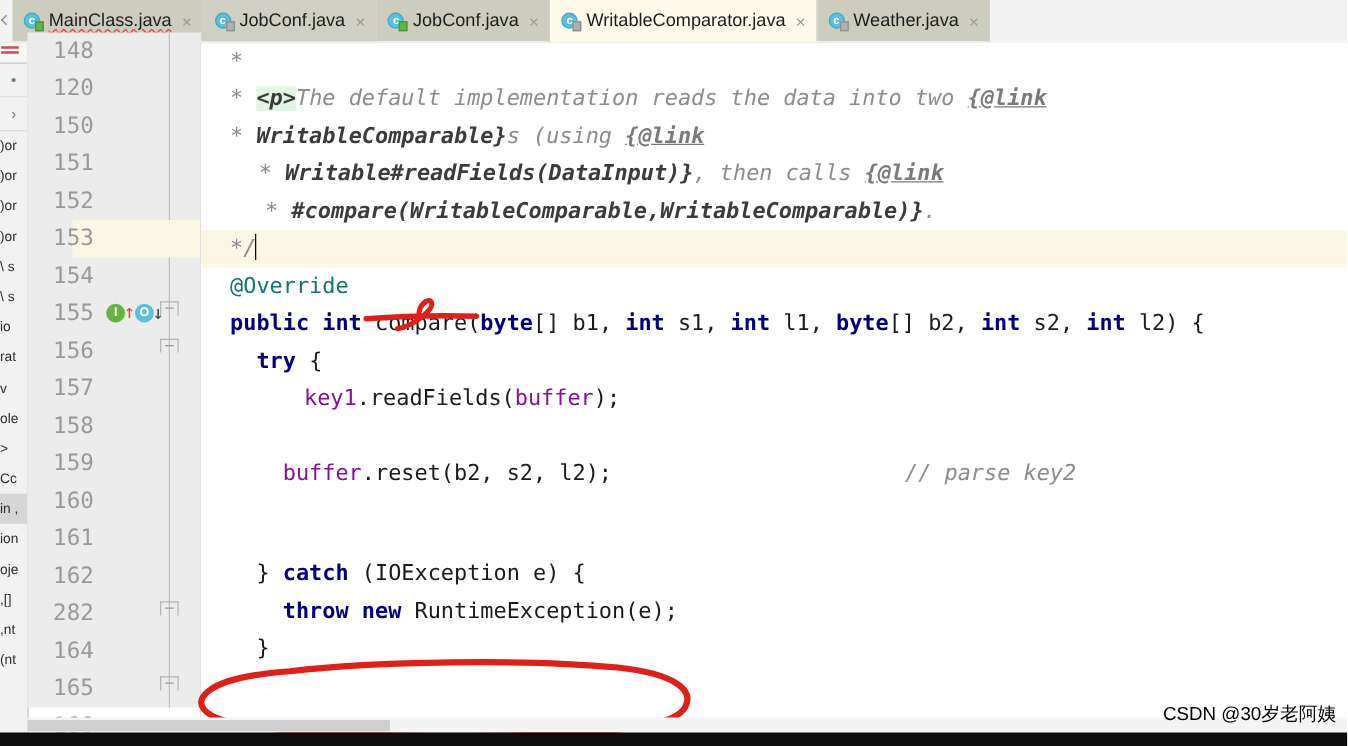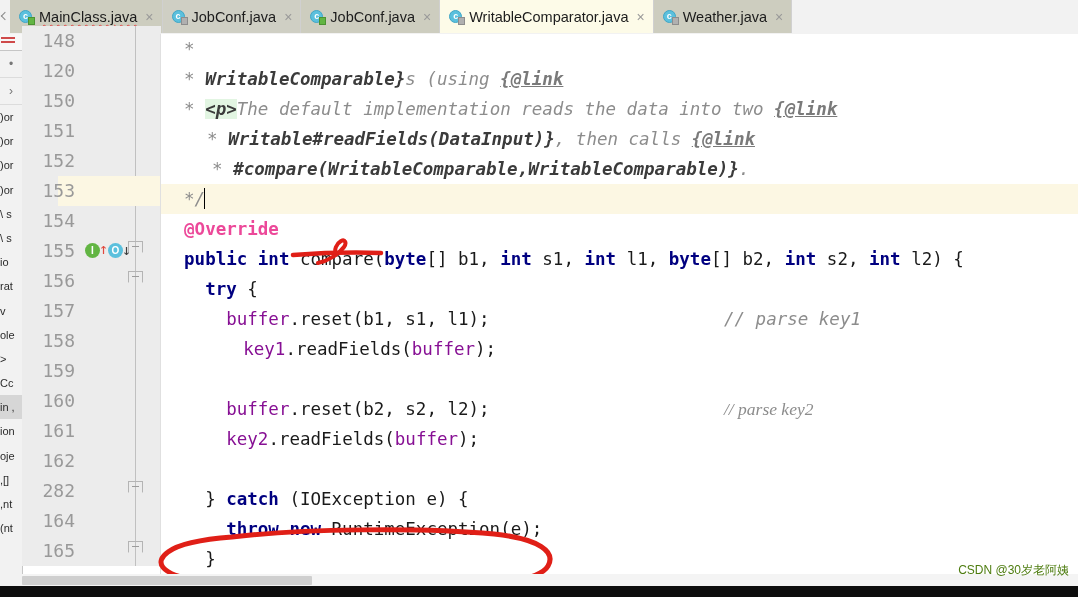--- a/index.html
+++ b/index.html
@@ -163,21 +163,21 @@
     font-size:17.5px;
     padding-left:2px;
   }
   .cline.hl{background:#fcf7e3;}
 
   
   .cmt{color:#8c8c8c;font-style:italic;}
   .cmt-b{color:#3b3b3b;font-style:italic;font-weight:bold;}
   .tagbg{background:#e2f5e2;color:#3b3b3b;font-style:italic;font-weight:bold;}
   .link{color:#7a7a7a;font-style:italic;font-weight:bold;text-decoration:underline;}
-  .anno{color:#ec4899;font-weight:bold;}
+  .anno{color:#0f766e;}
   .kw{color:#000080;font-weight:bold;}
   .plain{color:#1a1a1a;}
   .fld{color:#871094;}
   .lcmt{color:#8c8c8c;font-style:italic;}
 
   .caret{
     display:inline-block;width:1px;height:21px;background:#000;
     vertical-align:-4px;margin:0 -1px;
   }
 
@@ -190,21 +190,21 @@
   }
   .hscroll .thumb{
     position:absolute;left:0px;top:2px;width:290px;height:9px;background:#cfcfcf;border-radius:1px;
   }
   .botbar{
     position:absolute;left:0;top:586px;width:1078px;height:11px;background:#0d0d0d;
   }
   .watermark{
     position:absolute;right:9px;top:562px;
     font-family:"Liberation Sans", sans-serif;
-    font-size:12px;color:#4d7c0f;white-space:nowrap;
+    font-size:15px;color:#000000;white-space:nowrap;
   }
 </style>
 </head>
 <body>
 
 <div class="app">
 
   <div class="tabbar">
     <div class="tab-left-arrow"></div>
     <div id="tabs-host" style="display:flex;align-items:stretch;">
@@ -364,35 +364,33 @@
         <div class="grow">
           <span class="lineno">166</span>
         </div>
       </div>
   </div>
   <div class="gutter-sep"></div>
 
   <div class="code">
     <div id="code-host">
         <div class="cline" style="position: relative;"><span class="cmt">  *</span></div>
+        <div class="cline" style="position: relative;"><span class="cmt">  * </span><span class="tagbg">&lt;p&gt;</span><span class="cmt">The default implementation reads the data into two </span><span class="link">{@link</span></div>
         <div class="cline" style="position: relative;"><span class="cmt">  * </span><span class="cmt-b">WritableComparable}</span><span class="cmt">s (using </span><span class="link">{@link</span></div>
-        <div class="cline" style="position: relative;"><span class="cmt">  * </span><span class="tagbg">&lt;p&gt;</span><span class="cmt">The default implementation reads the data into two </span><span class="link">{@link</span></div>
         <div class="cline" style="position: relative; padding-left: 25px;"><span class="cmt">  * </span><span class="cmt-b">Writable#readFields(DataInput)}</span><span class="cmt">, then calls </span><span class="link">{@link</span></div>
         <div class="cline" style="position: relative; margin-left: 28px;"><span class="cmt">  * </span><span class="cmt-b">#compare(WritableComparable,WritableComparable)}</span><span class="cmt">.</span></div>
         <div class="cline hl" style="position: relative;"><span class="cmt">  *</span><span class="cmt">/</span><span class="caret"></span></div>
         <div class="cline" style="position: relative;"><span class="anno">  @Override</span></div>
         <div class="cline" style="position: relative;"><span class="kw">  public int </span><span class="plain">compare(</span><span class="kw">byte</span><span class="plain">[] b1, </span><span class="kw">int</span><span class="plain"> s1, </span><span class="kw">int</span><span class="plain"> l1, </span><span class="kw">byte</span><span class="plain">[] b2, </span><span class="kw">int</span><span class="plain"> s2, </span><span class="kw">int</span><span class="plain"> l2) {</span></div>
         <div class="cline" style="position: relative;"><span class="kw">    try</span><span class="plain"> {</span></div>
-        <div class="cline" style="position: relative;"><span class="plain">      </span><span class="fld">buffer</span><span class="plain">.reset(b1, s1, l1);</span><span class="lcmt" style="position: absolute; left: 563px; top: 0px;">// parse key1</span></div>
         <div class="cline" style="position: relative; padding-left: 19px;"><span class="plain">      </span><span class="fld">key1</span><span class="plain">.readFields(</span><span class="fld">buffer</span><span class="plain">);</span></div>
         <div class="cline" style="position: relative;"><span class="plain"></span></div>
-        <div class="cline" style="position: relative;"><span class="plain">      </span><span class="fld">buffer</span><span class="plain">.reset(b2, s2, l2);</span><span class="lcmt" style="position: absolute; left: 563px; top: 0px; font-family: Liberation Serif, serif;">// parse key2</span></div>
-        <div class="cline" style="position: relative;"><span class="plain">      </span><span class="fld">key2</span><span class="plain">.readFields(</span><span class="fld">buffer</span><span class="plain">);</span></div>
+        <div class="cline" style="position: relative;"><span class="plain">      </span><span class="fld">buffer</span><span class="plain">.reset(b2, s2, l2);</span><span class="lcmt" style="position: absolute; left: 563px; top: 0px;">// parse key2</span></div>
         <div class="cline" style="position: relative;"><span class="plain"></span></div>
-        <div class="cline" style="position: relative;"><span class="plain">    } </span><span class="kw">catch</span><span class="plain"> (IOException e) {</span></div>
+        <div class="cline" style="position: relative; margin-top: 20px;"><span class="plain">    } </span><span class="kw">catch</span><span class="plain"> (IOException e) {</span></div>
         <div class="cline" style="position: relative;"><span class="plain">      </span><span class="kw">throw new</span><span class="plain"> RuntimeException(e);</span></div>
         <div class="cline" style="position: relative;"><span class="plain">    }</span></div>
       </div>
   </div>
 
   <svg class="ink" viewBox="0 0 1078 597" xmlns="http://www.w3.org/2000/svg">
 
     <g>
       <path d="M293,255 C320,253 352,252 381,253" stroke="#e01f17" stroke-width="4.5" fill="none" stroke-linecap="round"></path>
       <path d="M318,263 C328,261 339,254 344,247 C347,243 345,239 341,241 C336,244 334,250 336,254" stroke="#e01f17" stroke-width="4" fill="none" stroke-linecap="round"></path>

